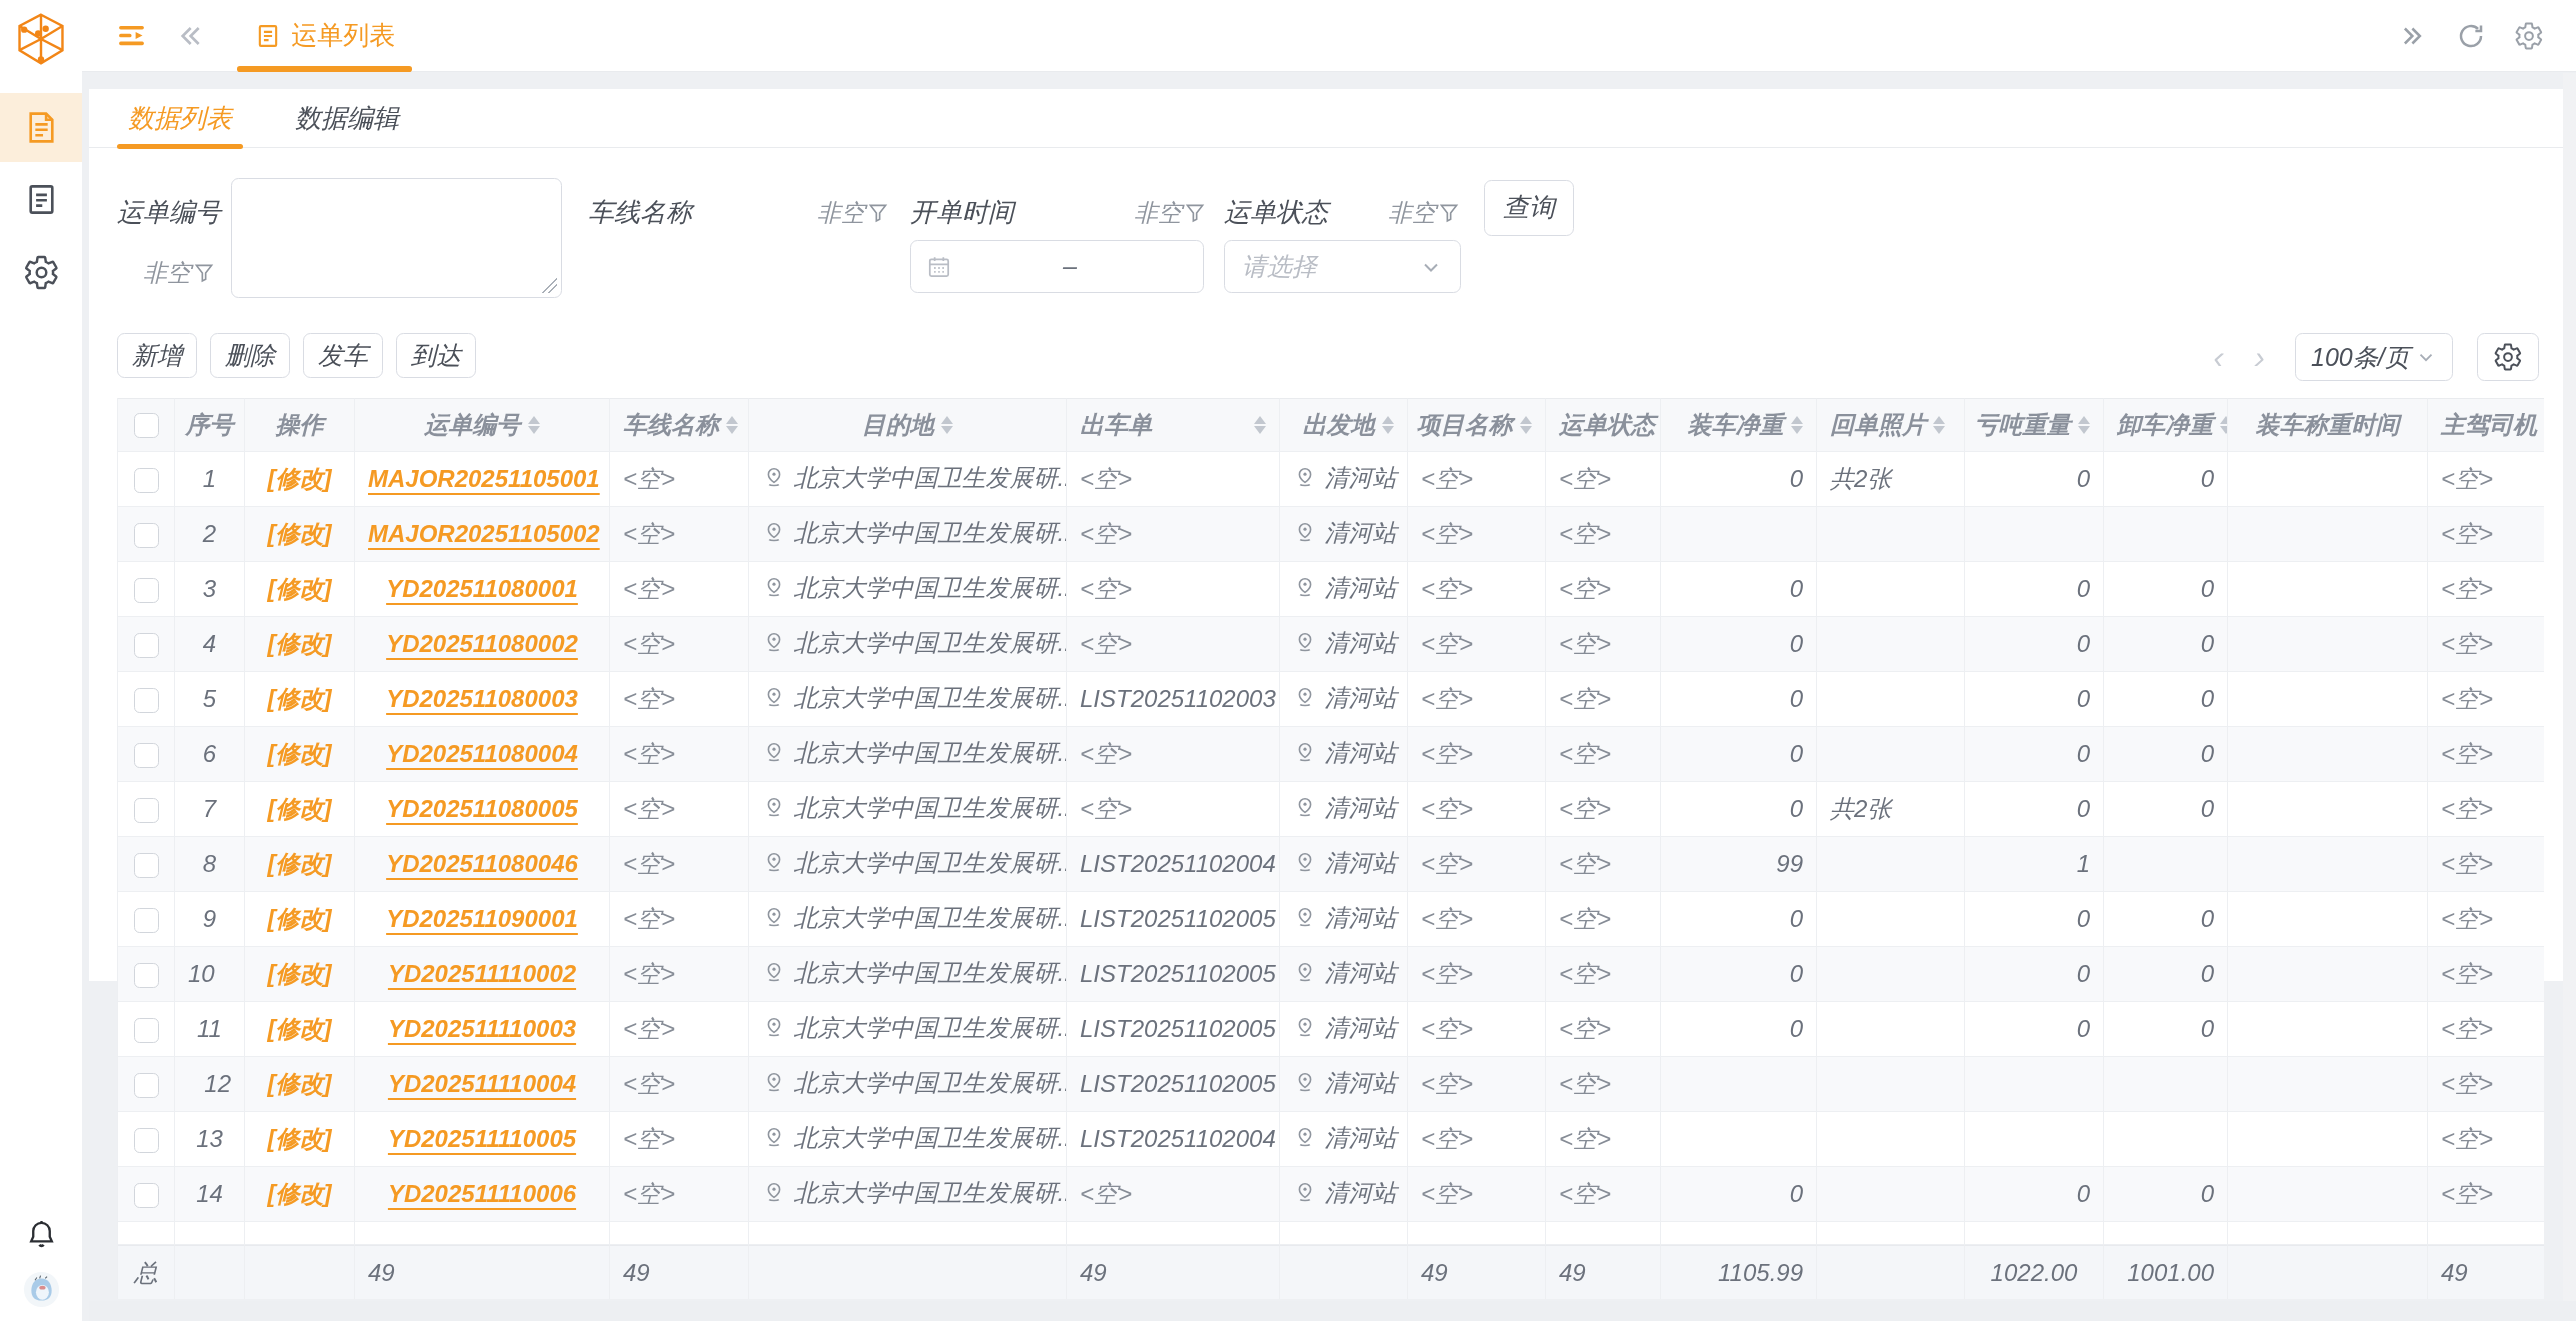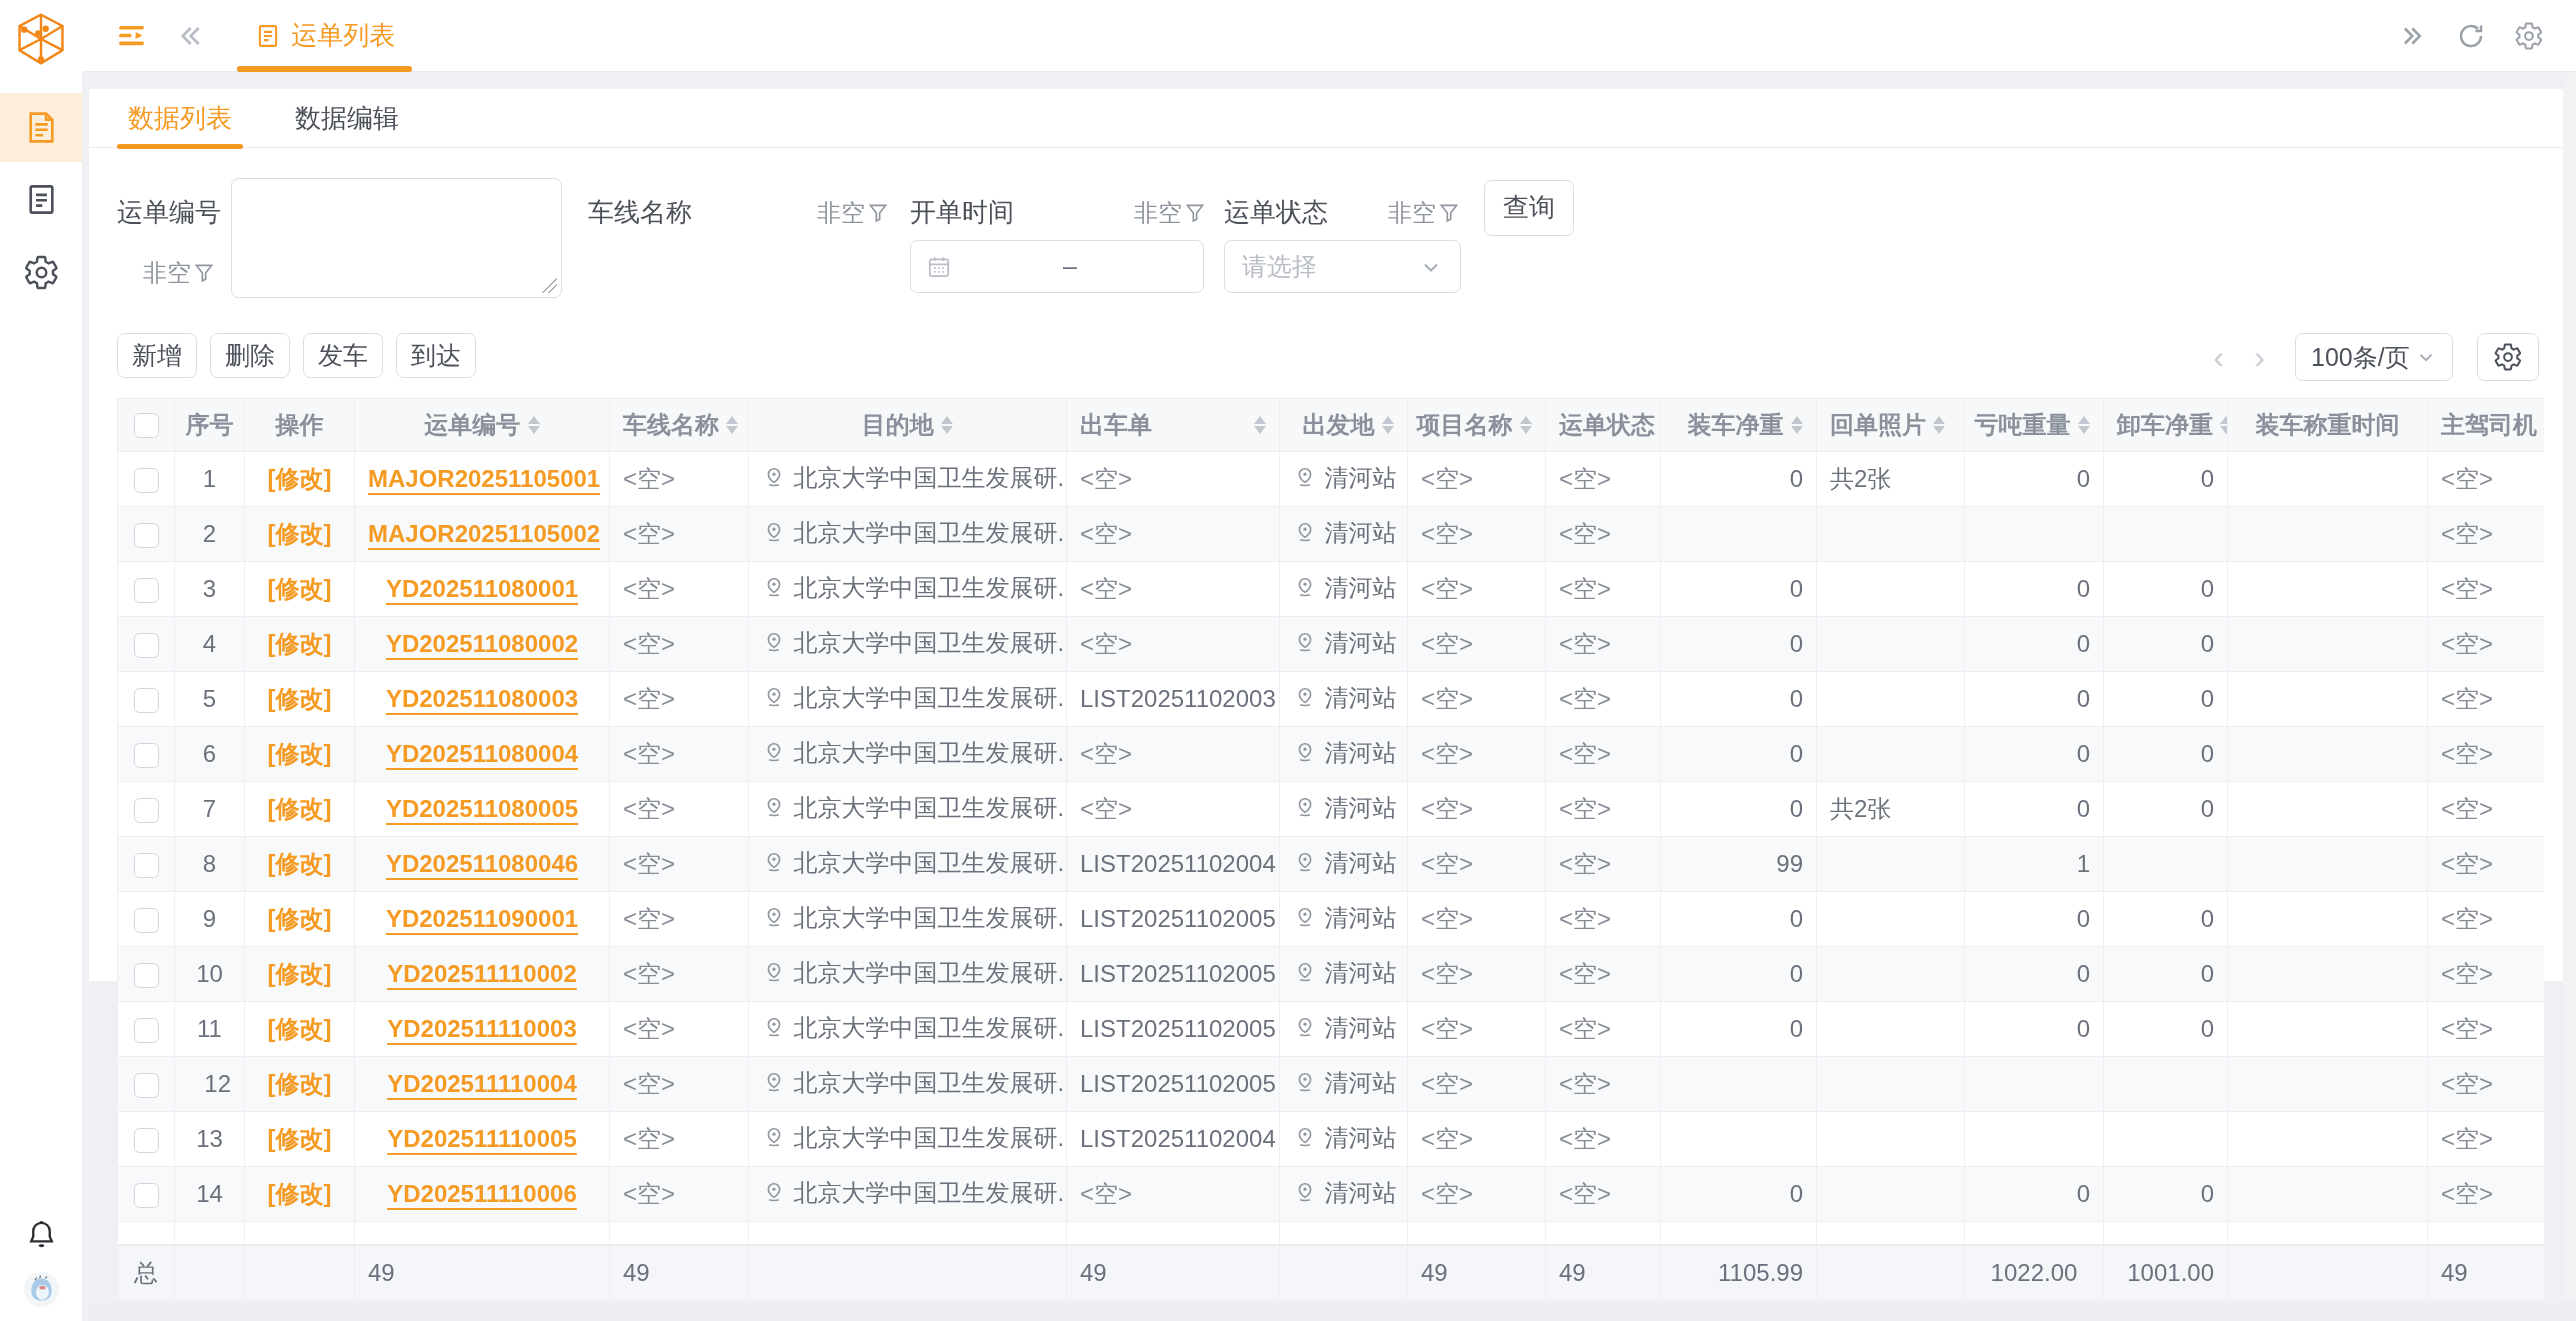--- a/index.html
+++ b/index.html
@@ -27,21 +27,21 @@
   .page-tab { position:relative; height:72px; display:flex; align-items:center; gap:9.3px; margin-left:35px; padding:0 13px; color:#f59a23; font-size:26px; cursor:pointer; }
   .page-tab .inkbar { position:absolute; left:-3.7px; right:-3.7px; bottom:0; height:5.6px; background:#f59a23; border-radius:2.8px; }
   .tb-right { margin-left:auto; margin-right:32px; display:flex; align-items:center; gap:28px; color:#9aa0a8; }
   .tb-right > span { cursor:pointer; }
 
   
   .v-scroll { position:absolute; right:0; top:73px; width:13px; bottom:0; background:#f1f2f4; }
   .h-scroll { position:absolute; left:89px; right:0; bottom:0; height:20.4px; background:#edeff2; }
 
   
-  .card { position:absolute; left:89px; top:89px; right:13px; height:892px; background:#fff; }
+  .card { position:absolute; left:89px; top:89px; right:13px; height:892px; background:#fff;font-style:italic; }
 
   .tabs { position:absolute; left:0; right:0; top:0; height:59px; border-bottom:0.9px solid #e9ebee; display:flex; align-items:flex-start; padding-left:28px; gap:41px; }
   .tab { position:relative; height:59px; display:flex; align-items:center; padding:0 11px; font-size:26px; color:#4b5059; cursor:pointer; }
   .tab.active { color:#f59a23; }
   .tab.active .inkbar { position:absolute; left:0; right:0; bottom:-0.9px; height:4.6px; background:#f59a23; border-radius:2.8px; }
 
   
   .filters { position:absolute; left:0; right:0; top:84px; height:228px; }
   .flabel { position:absolute; font-size:26px; color:#4b5059; white-space:nowrap; }
   .fbadge { position:absolute; font-size:24px; color:#8f959e; display:flex; align-items:center; gap:1.9px; white-space:nowrap; cursor:pointer; }
@@ -766,21 +766,21 @@
             <td style="text-align:left"><span class="empty-val">&lt;空&gt;</span></td>
             <td style="text-align:right"><span class="">0</span></td>
             <td style="text-align:left"></td>
             <td style="text-align:right"><span class="">0</span></td>
             <td style="text-align:right"><span class="">0</span></td>
             <td style="text-align:left"></td>
             <td style="text-align:left"><span class="empty-val">&lt;空&gt;</span></td>
           </tr>
           <tr class="even">
             <td style="text-align:center"><span class="cbx"></span></td>
-            <td style="text-align:center"><span class="">10</span></td>
+            <td style="text-align:left"><span class="">10</span></td>
             <td style="text-align:center"><span class="op-link">[修改]</span></td>
             <td style="text-align:center"><span class="code-link">YD202511110002</span></td>
             <td style="text-align:left"><span class="empty-val">&lt;空&gt;</span></td>
             <td style="text-align:left"><span class="place">
                 <span>
                   <svg width="24" height="24" viewBox="0 0 24 24" fill="none" stroke="currentColor" stroke-width="1.6">
                     <path d="M12 2.8a5.6 5.6 0 0 1 5.6 5.6c0 3.4-3.6 6.5-5.6 7.9-2-1.4-5.6-4.5-5.6-7.9A5.6 5.6 0 0 1 12 2.8Z"></path>
                     <circle cx="12" cy="8.2" r="1.6" fill="currentColor" stroke="none"></circle>
                     <path d="M7.2 18.6c1.2 1.2 8.4 1.2 9.6 0"></path>
                   </svg>

